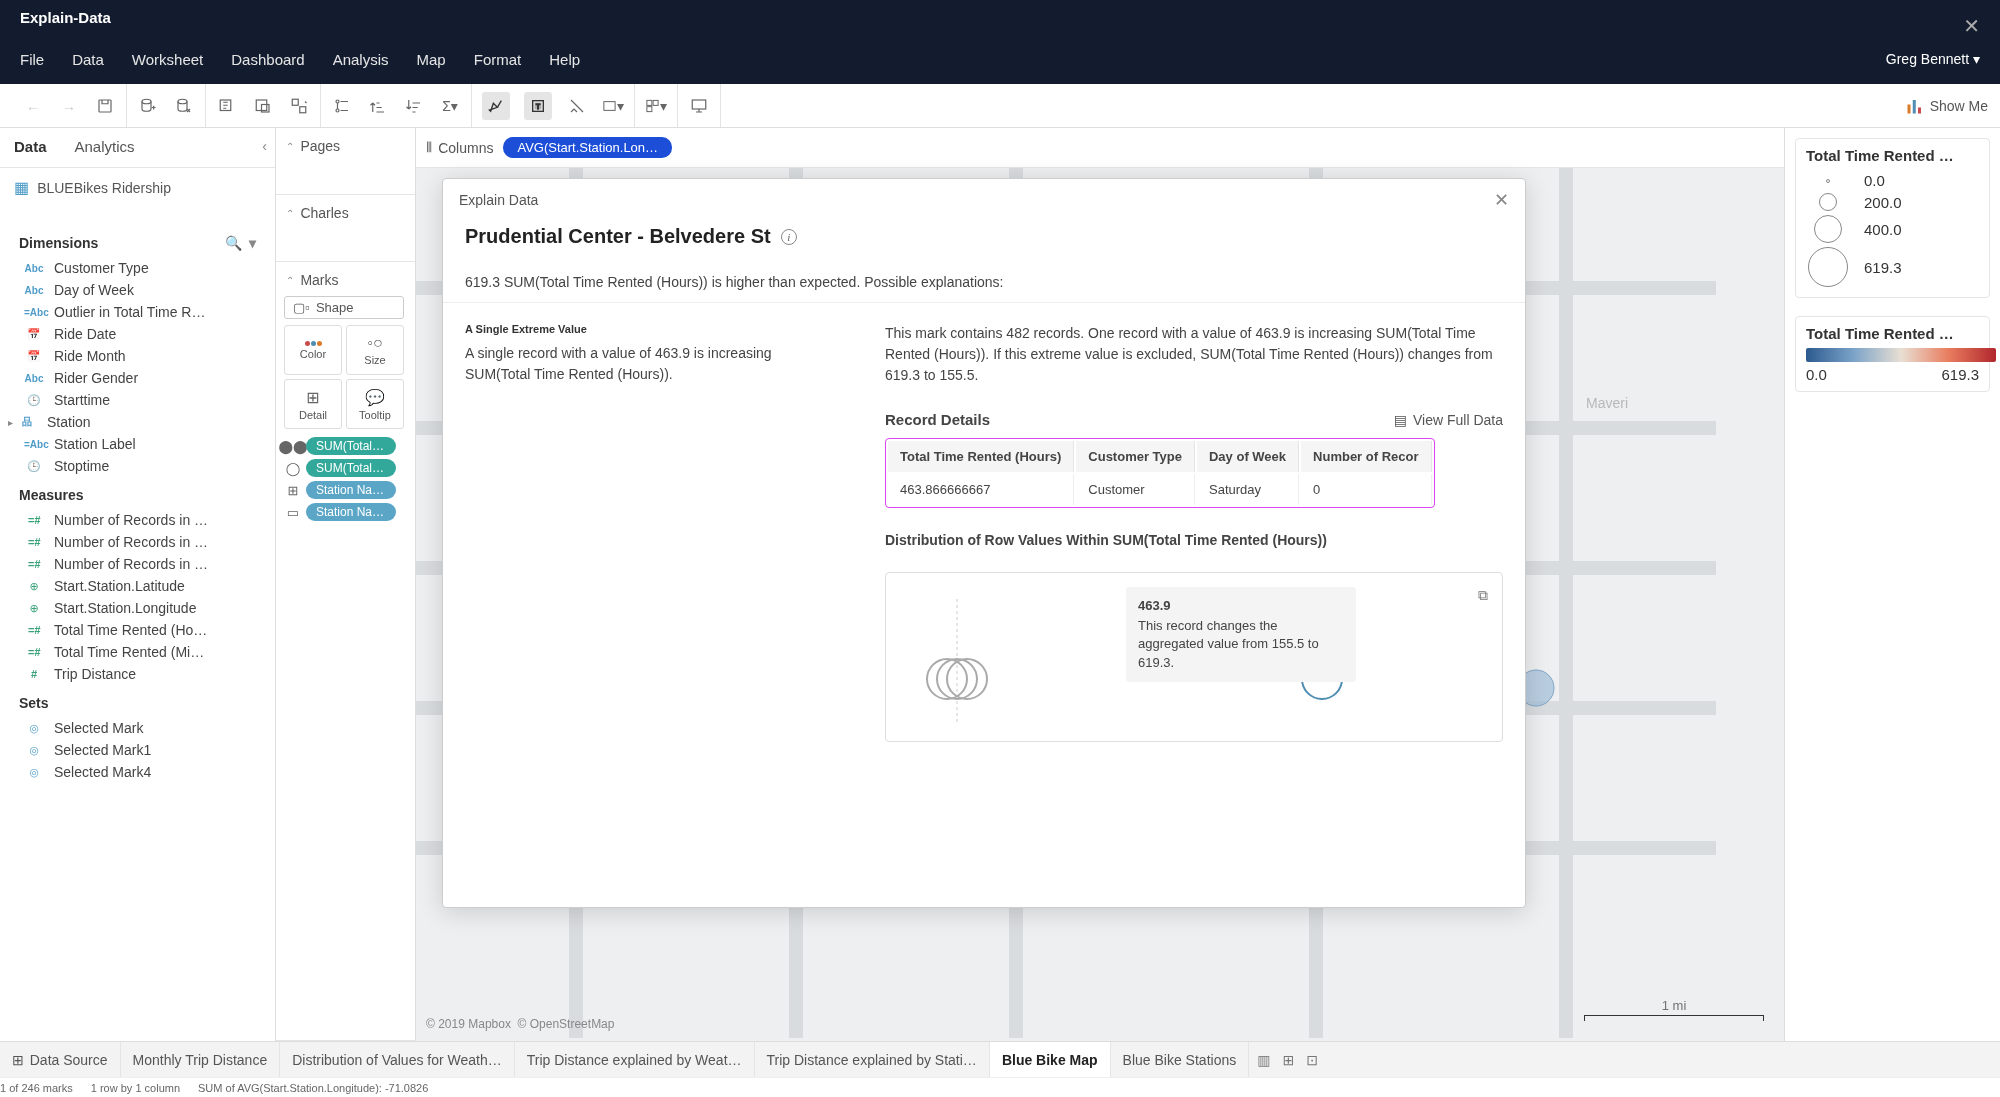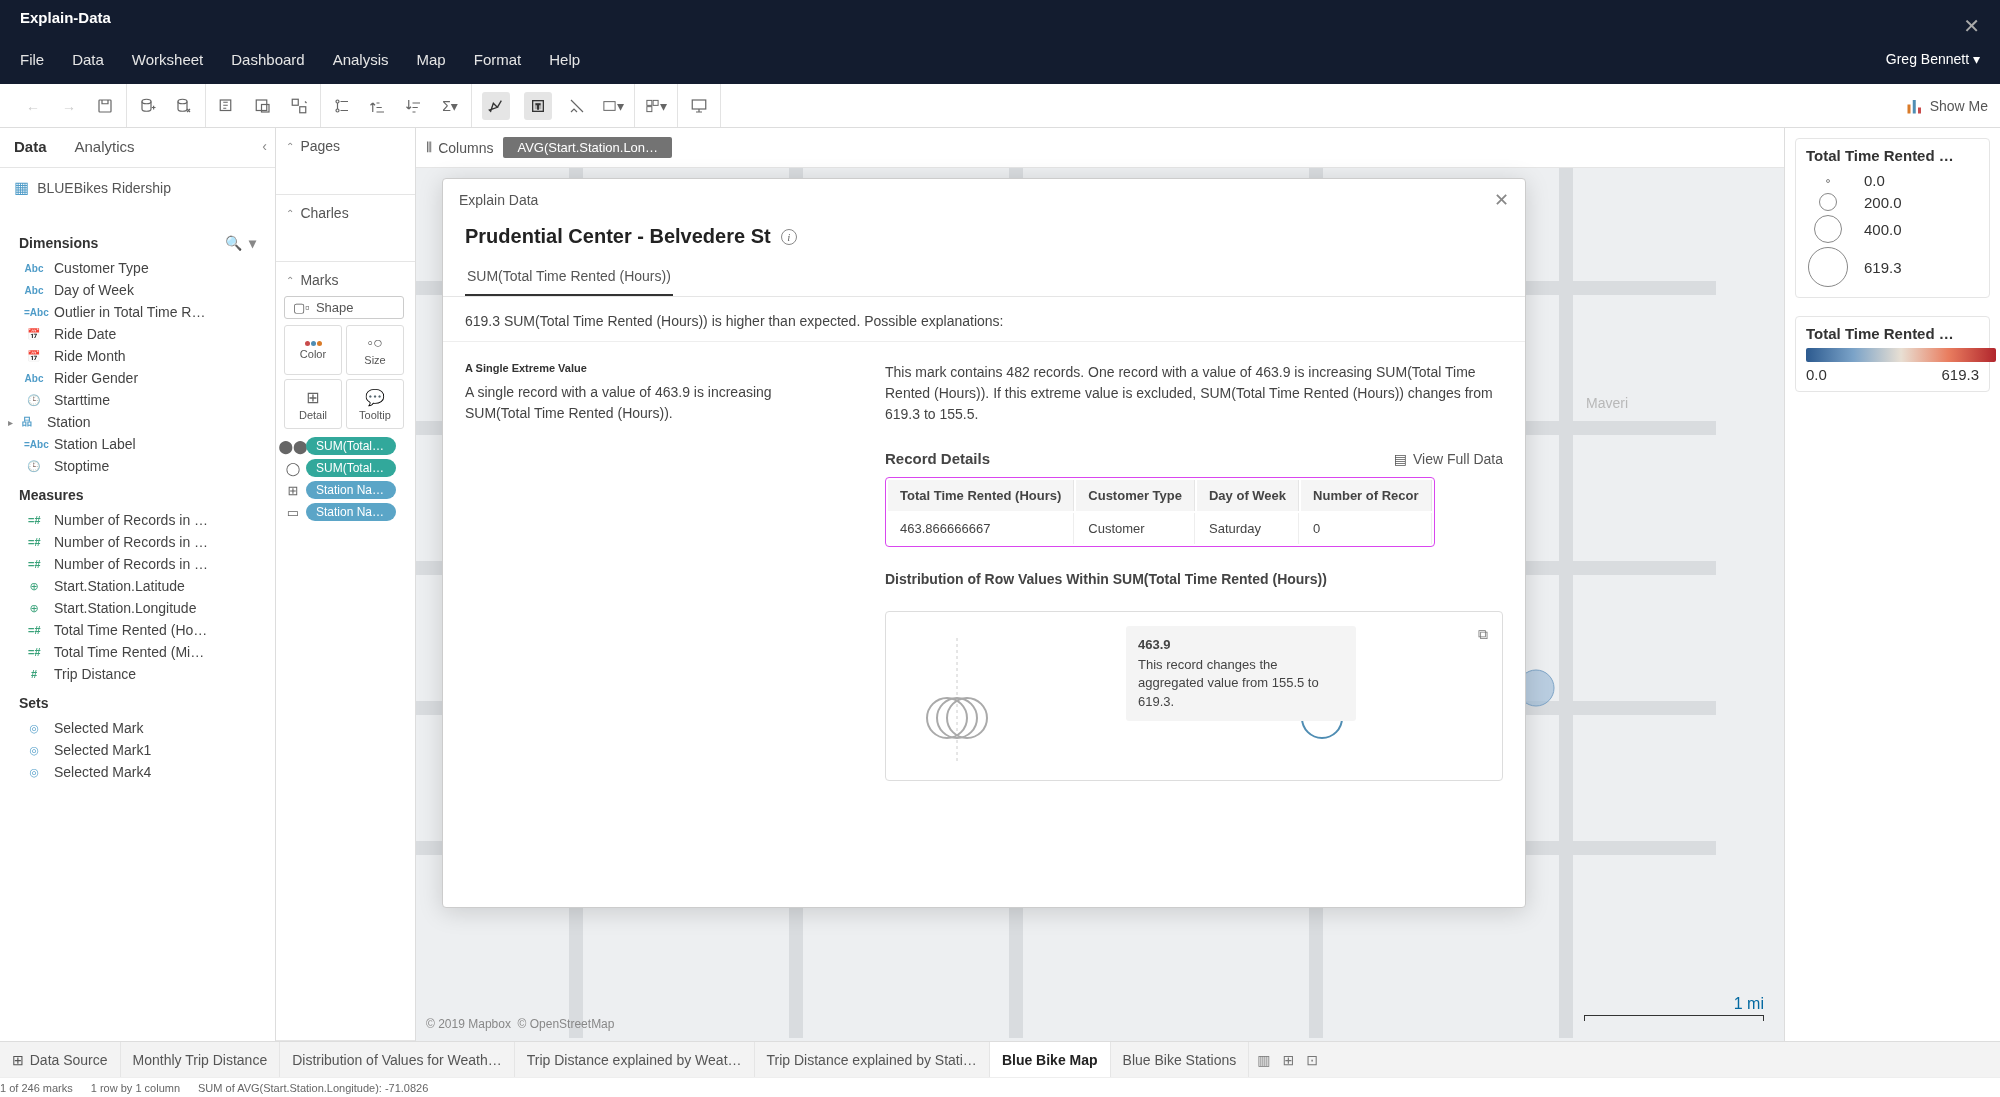--- a/index.html
+++ b/index.html
@@ -62,25 +62,25 @@
 .pill-row { display: flex; align-items: center; gap: 4px; }
 .pill-ic { width: 18px; height: 18px; display: flex; align-items: center; justify-content: center; font-size: 13px; color: #666; }
 .pill { border-radius: 12px; padding: 2px 10px; font-size: 12px; color: #fff; white-space: nowrap; overflow: hidden; max-width: 90px; text-overflow: ellipsis; }
 .pill.green { background: #32a89b; }
 .pill.blue { background: #5ba5c7; }
 
 
 .canvas { flex: 1; display: flex; flex-direction: column; position: relative; background: #fff; }
 .cols-row { height: 40px; border-bottom: 1px solid #e5e5e5; display: flex; align-items: center; padding: 0 10px; gap: 10px; }
 .cols-label { display: flex; align-items: center; gap: 6px; color: #555; font-size: 14px; }
-.col-pill { background: #737373; color: #fff; border-radius: 2px; padding: 3px 14px; font-size: 13px; }
+.col-pill { background: #1d4ed8; color: #fff; border-radius: 10px; padding: 3px 14px; font-size: 13px; }
 .map-area { flex: 1; position: relative; background: #edeff1; }
 .map-area .map-svg { position: absolute; inset: 0; width: 100%; height: 100%; }
 .map-attrib { position: absolute; left: 10px; bottom: 10px; color: #888; font-size: 12px; }
-.map-scale { position: absolute; right: 20px; bottom: 20px; font-size: 16px; color: #0369a1; text-align: right; }
+.map-scale { position: absolute; right: 20px; bottom: 20px; font-size: 13px; color: #737373; text-align: center; }
 .map-scale .scale-bar { width: 180px; height: 1px; border-top: 1px solid #333; border-left: 1px solid #333; border-right: 1px solid #333; height: 6px; margin-top: 2px; }
 
 
 .legend-col { width: 216px; background: #fff; border-left: 1px solid #ddd; padding: 10px; display: flex; flex-direction: column; gap: 18px; }
 .legend-block { border: 1px solid #e5e5e5; border-radius: 4px; padding: 8px 10px; }
 .legend-title { font-weight: 600; font-size: 15px; color: #333; margin-bottom: 6px; white-space: nowrap; overflow: hidden; text-overflow: ellipsis; }
 .legend-row { display: flex; align-items: center; gap: 14px; padding: 2px 0; font-size: 15px; }
 .size-circle { border: 1.5px solid #888; border-radius: 50%; flex-shrink: 0; }
 .color-bar { height: 14px; width: 190px; background: linear-gradient(to right, #2c5a8f, #7ba3c8, #e8dfd3, #e97d5f, #b1262d); border-radius: 2px; margin-bottom: 4px; }
 .color-labels { display: flex; justify-content: space-between; font-size: 15px; }
@@ -551,23 +551,20 @@
 
 <div class="explain-panel">
   <div class="explain-header">
     <span>Explain Data</span>
     <span class="ex-close">✕</span>
   </div>
   <div class="explain-title-row">
     <span class="explain-title">Prudential Center - Belvedere St</span>
     <span class="info-ic">i</span>
   </div>
-  <div class="explain-tabs">
-    <div class="explain-tab">SUM(Total Time Rented (Hours))</div>
-  </div>
   <div class="explain-summary">619.3 SUM(Total Time Rented (Hours)) is higher than expected. Possible explanations:</div>
   <div class="explain-body">
     <div class="explain-left">
       <h4>A Single Extreme Value</h4>
       <p>A single record with a value of 463.9 is increasing SUM(Total Time Rented (Hours)).</p>
     </div>
     <div class="explain-right">
       <p>This mark contains 482 records. One record with a value of 463.9 is increasing SUM(Total Time Rented (Hours)). If this extreme value is excluded, SUM(Total Time Rented (Hours)) changes from 619.3 to 155.5.</p>
       <div class="record-hdr">
         <h4>Record Details</h4>

